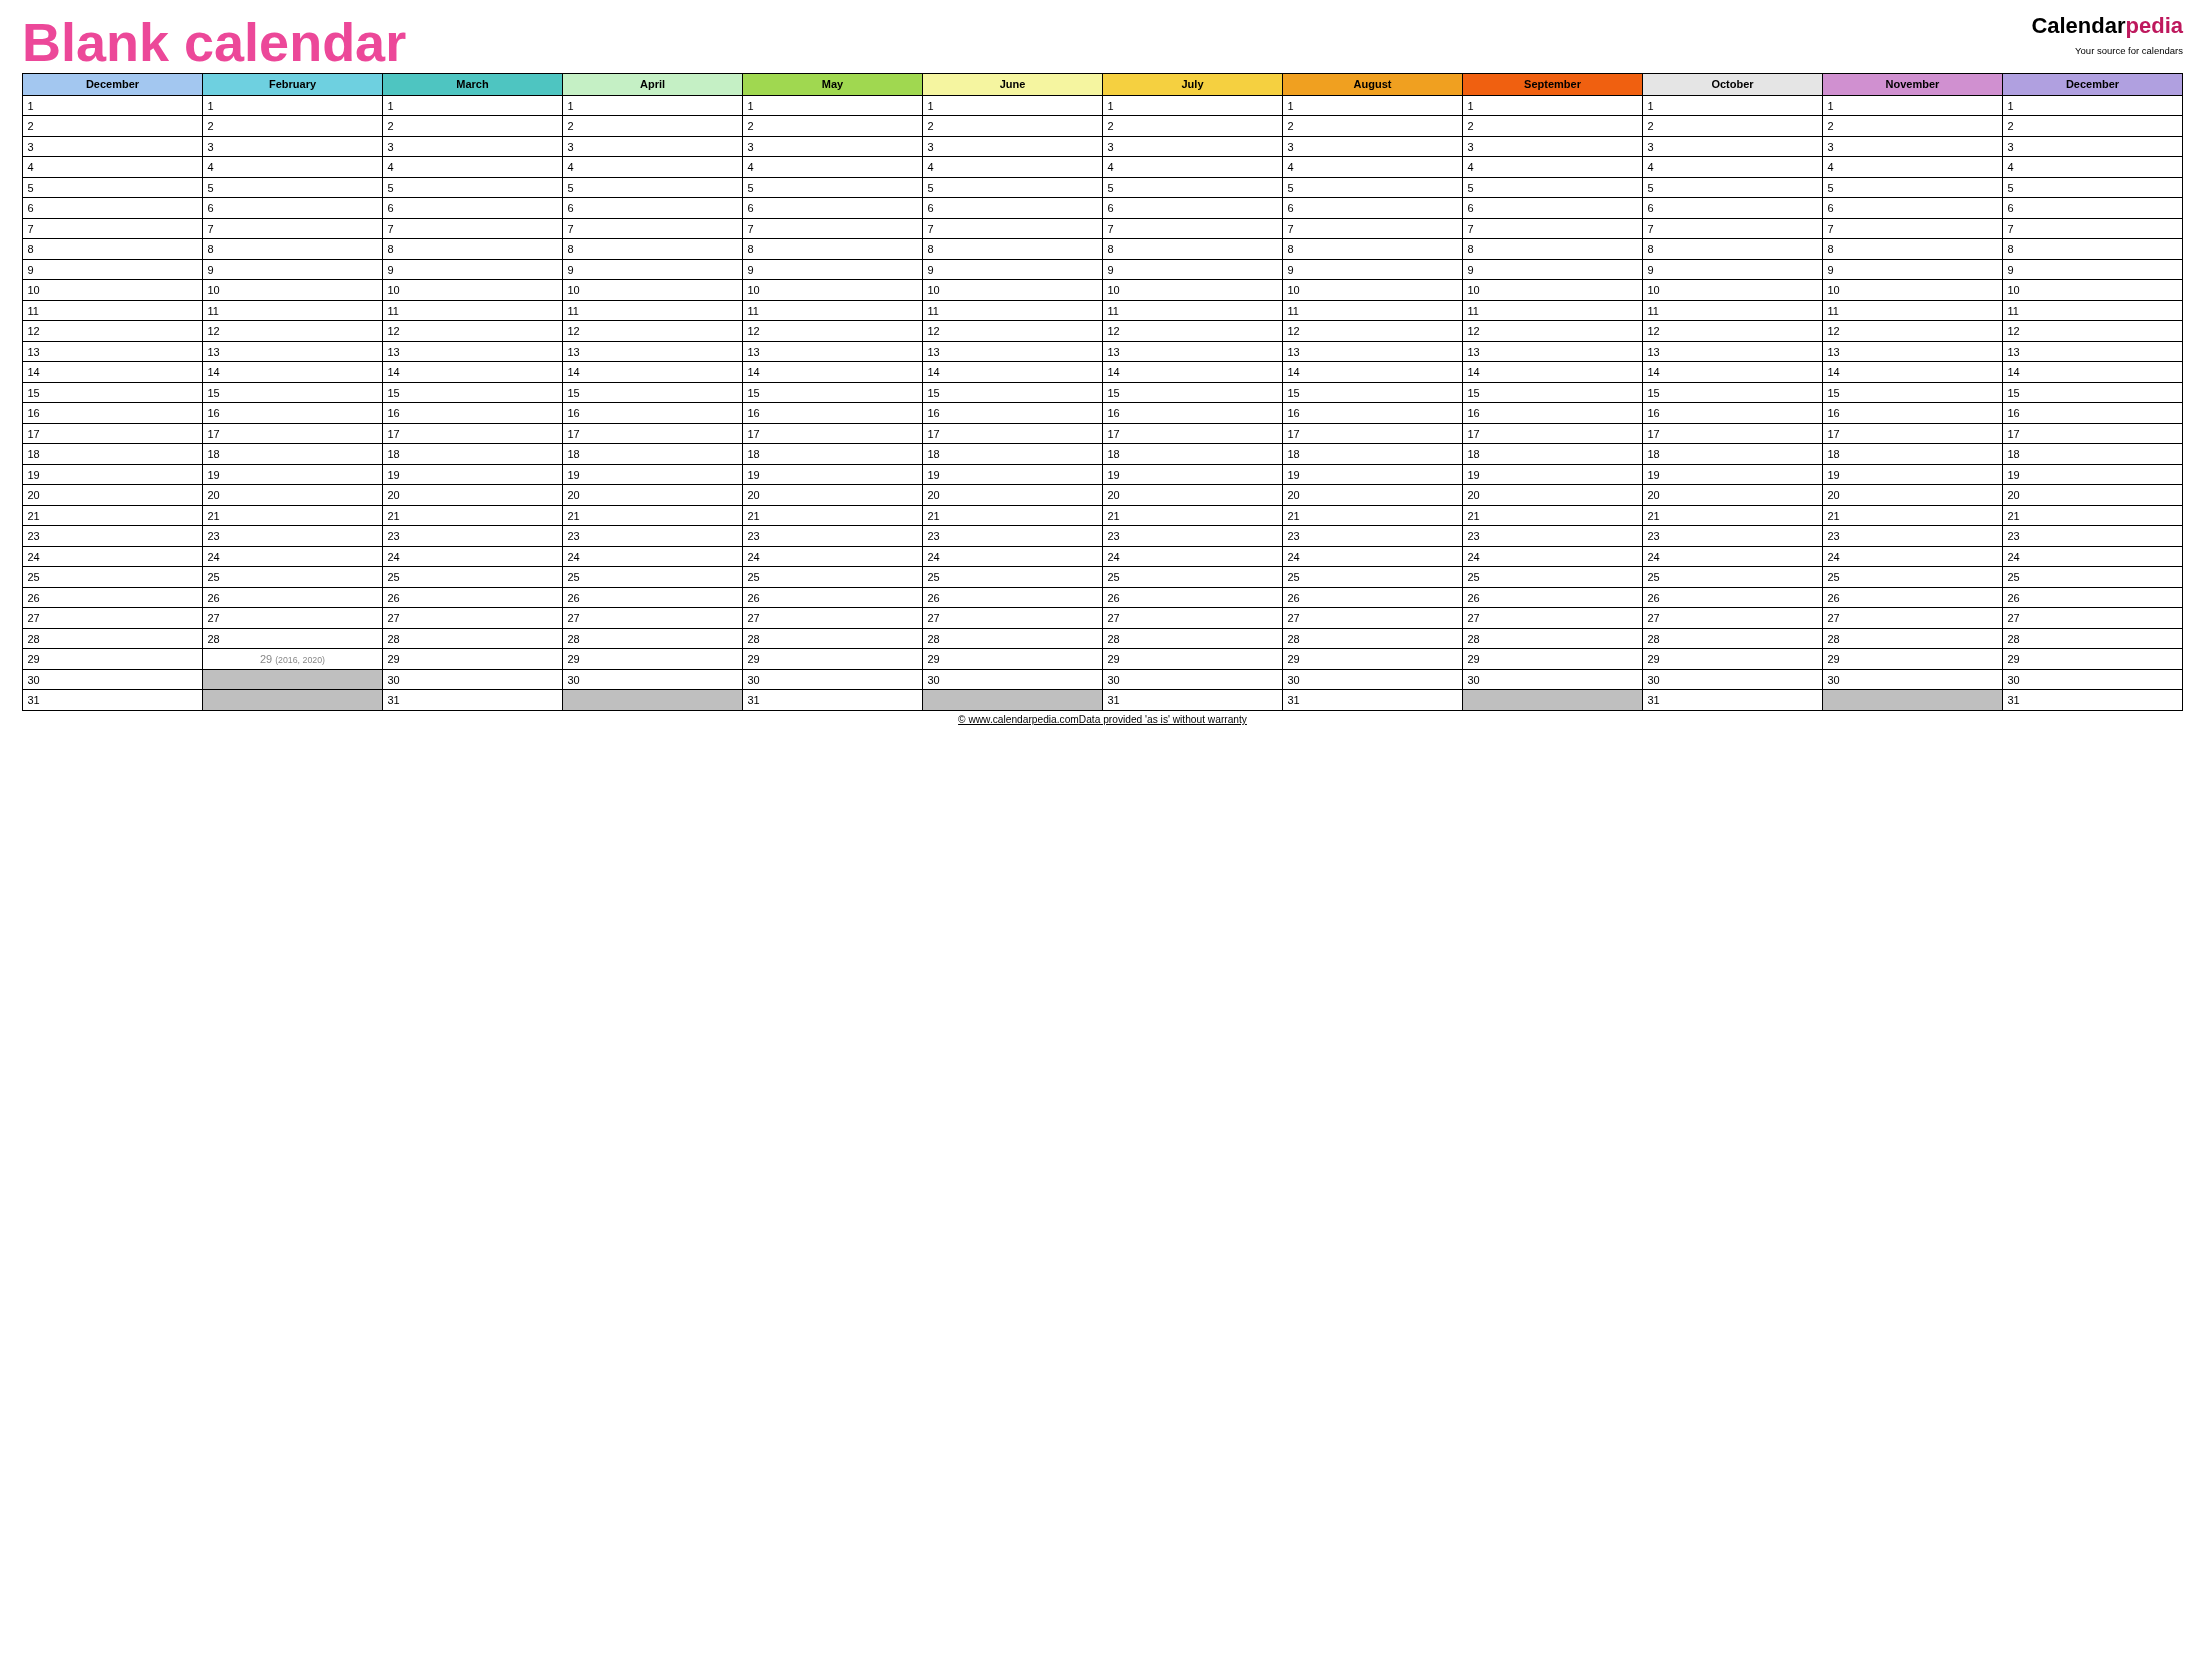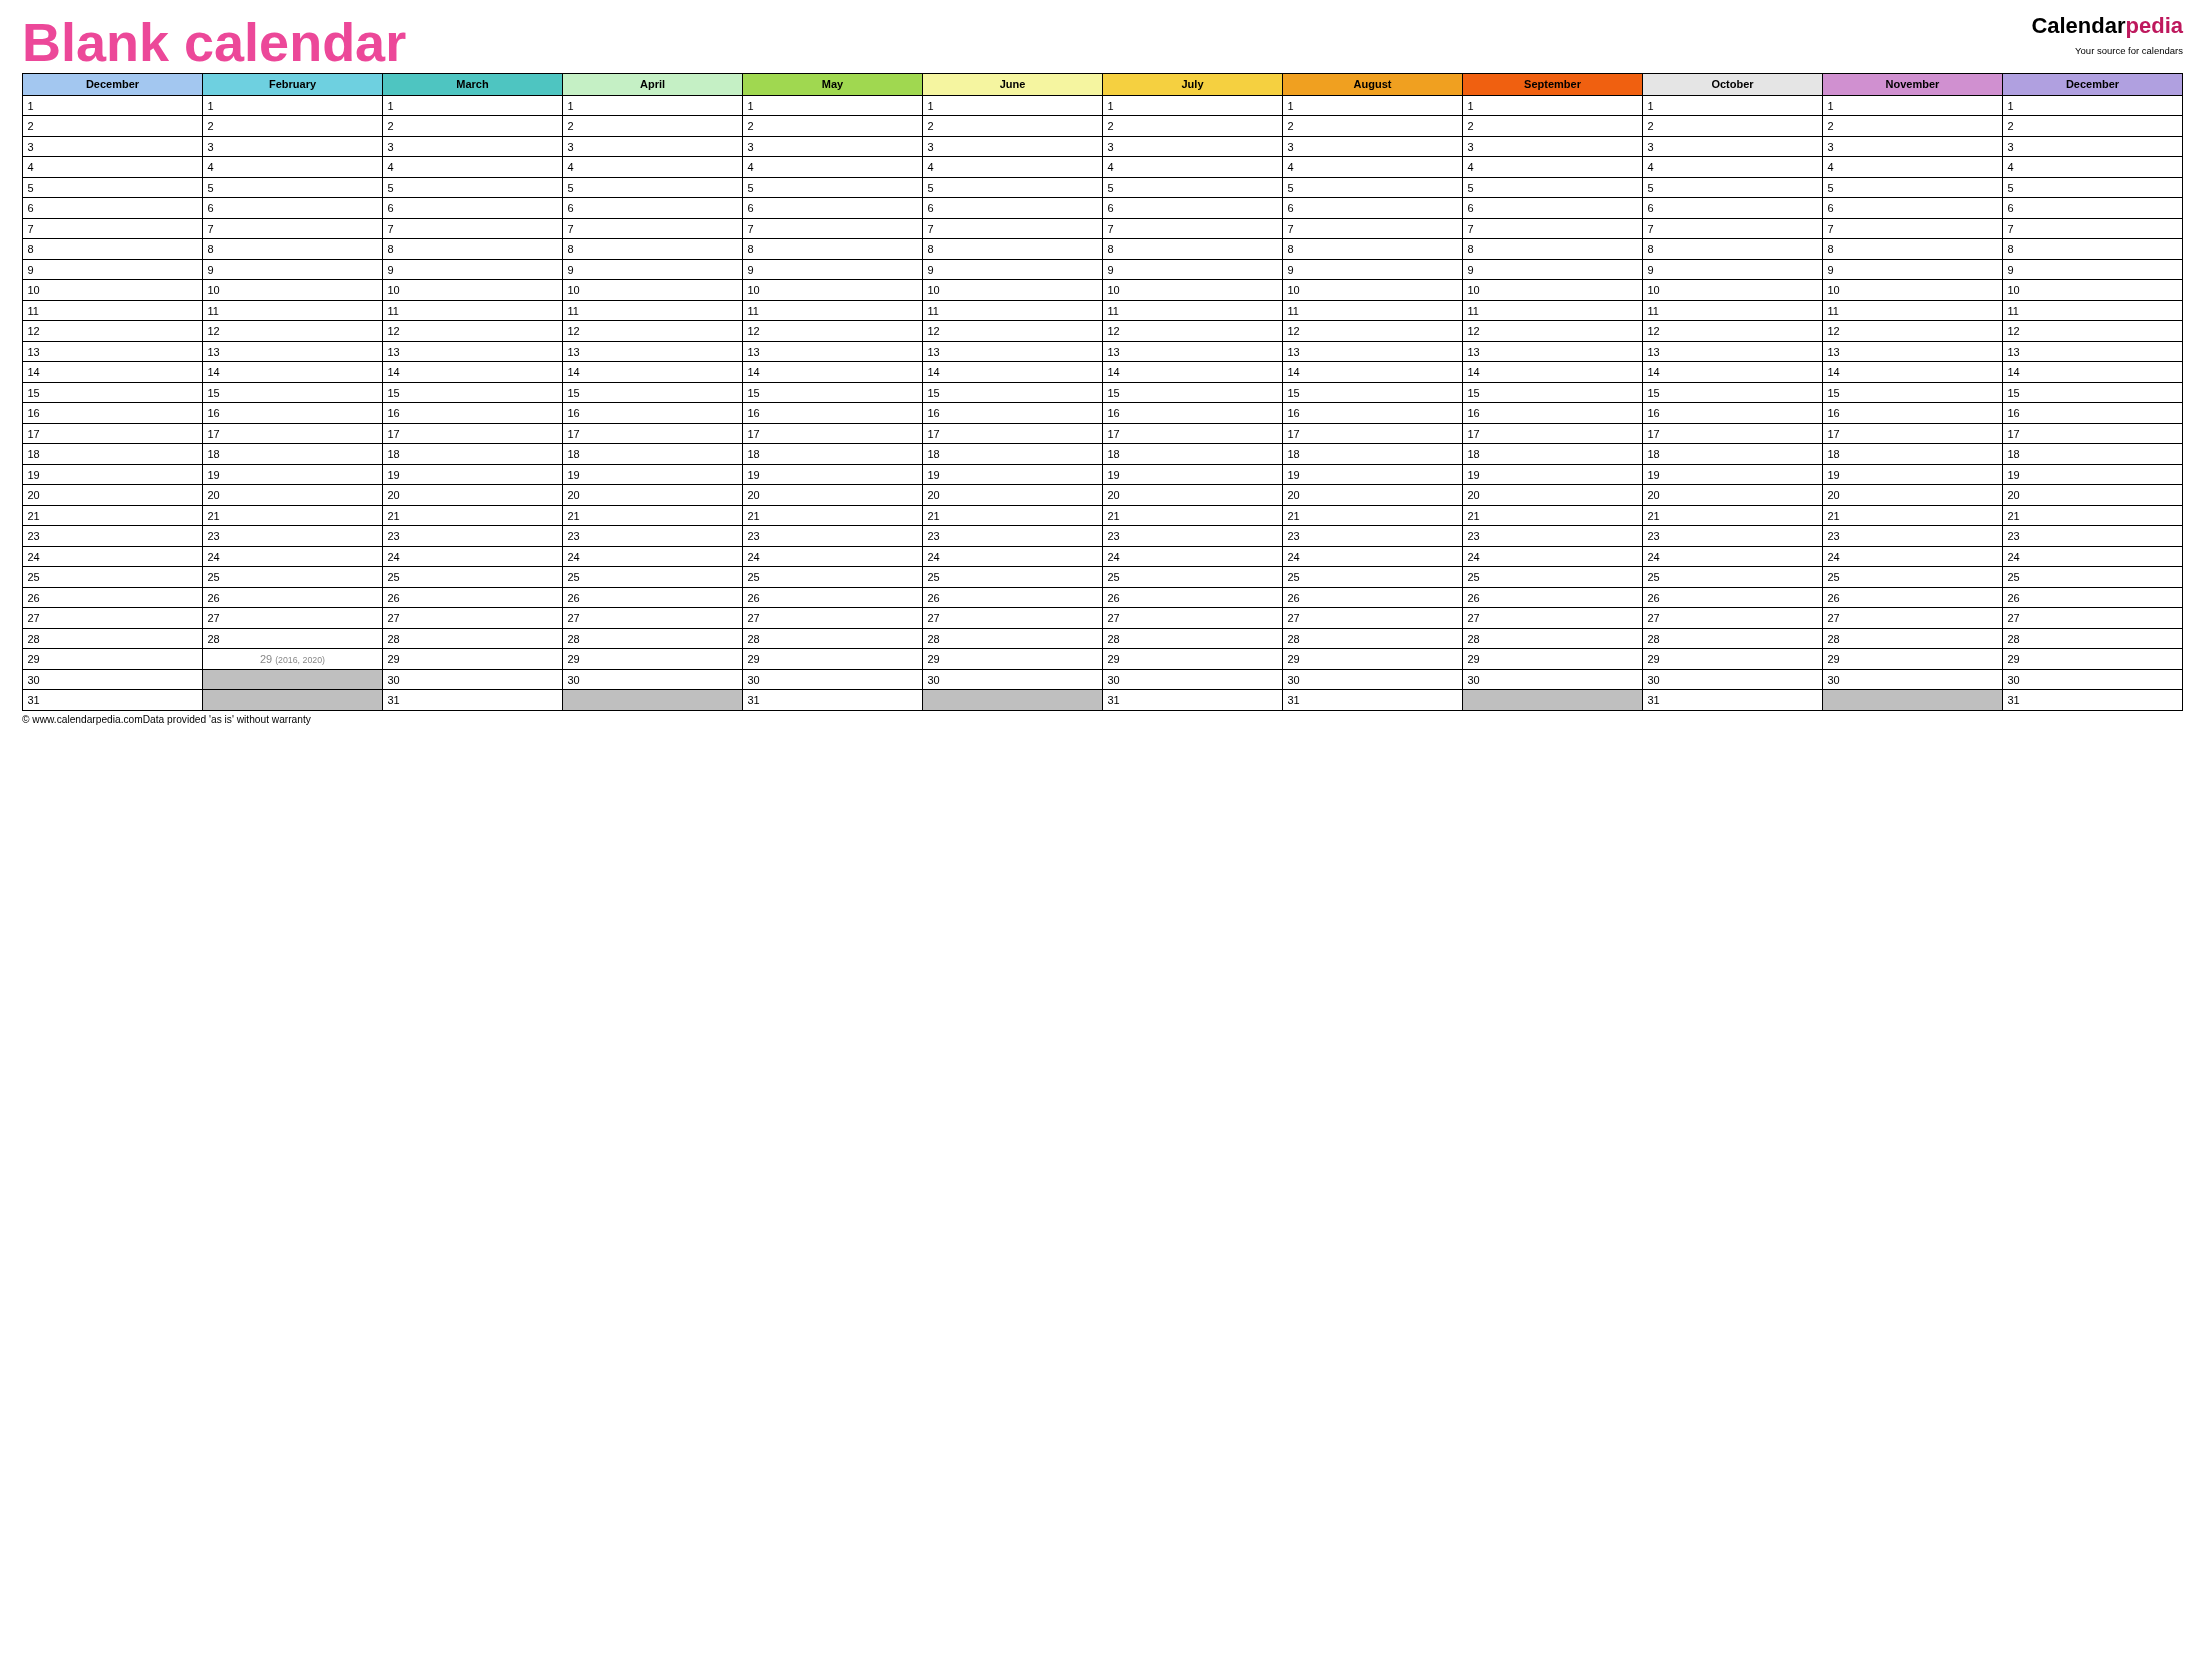--- a/index.html
+++ b/index.html
@@ -10,21 +10,21 @@
   .brand-name { font-size: 22px; font-weight: bold; color: #000; line-height: 1; }
   .brand-name .pedia { color: #be185d; }
   .brand-tag { font-size: 9.5px; color: #000; margin-top: 8px; }
   table { width: 100%; border-collapse: collapse; table-layout: fixed; }
   th, td { border: 1.1px solid #000; font-size: 11px; height: 20.5px; vertical-align: middle; }
   th { text-align: center; font-weight: bold; padding: 2.9px 1.5px; height: 22px; }
   td { text-align: left; padding: 0 4.4px; }
   td.blank { background: #bfbfbf; }
   td.leap { color: #888; font-size: 8.8px; text-align: center; }
   td.leap .day { font-size: 11px; margin-right: 2.9px; }
-  .footer { display: flex; justify-content: flex-start; font-size: 10.2px; color: #000; margin-top: 2.9px; }
+  .footer { display: flex; justify-content: center; font-size: 10.2px; color: #000; margin-top: 2.9px; text-decoration: underline; }
 </style>
 </head>
 <body>
 
 <div class="header">
   <div class="title">Blank calendar</div>
   <div class="brand">
     <div class="brand-name">
       <span>Calendar</span><span class="pedia">pedia</span>
     </div>

